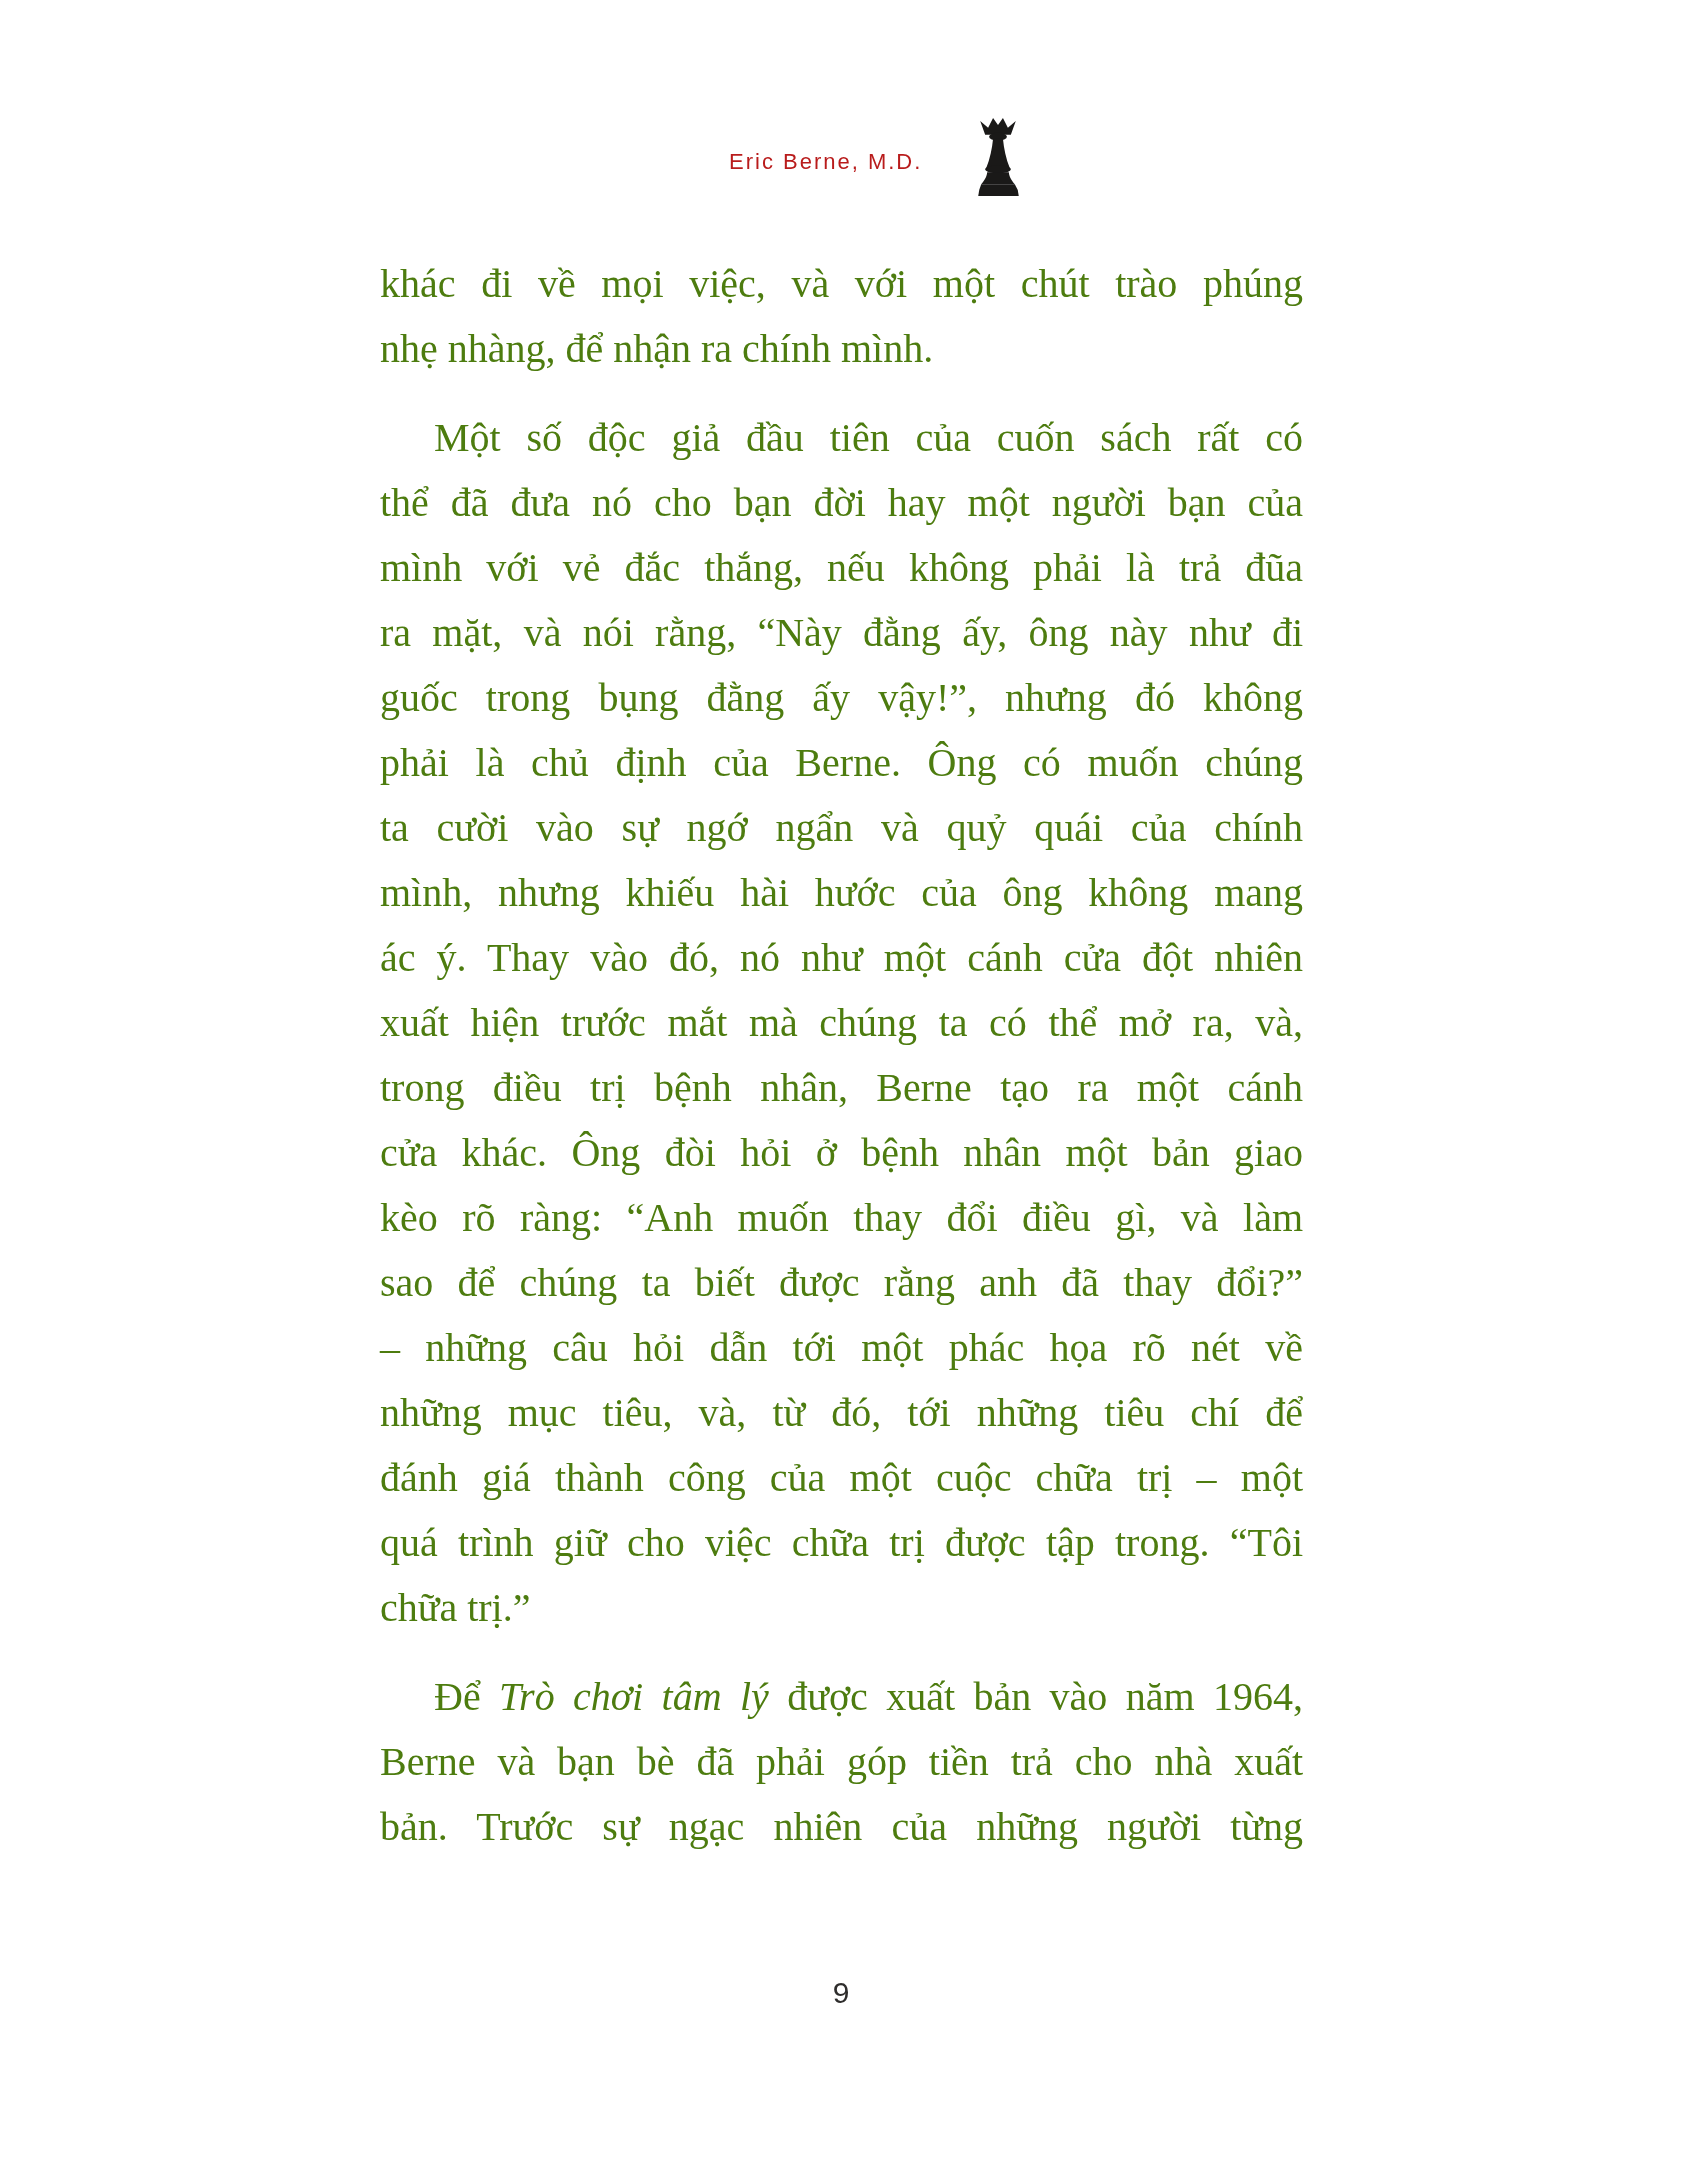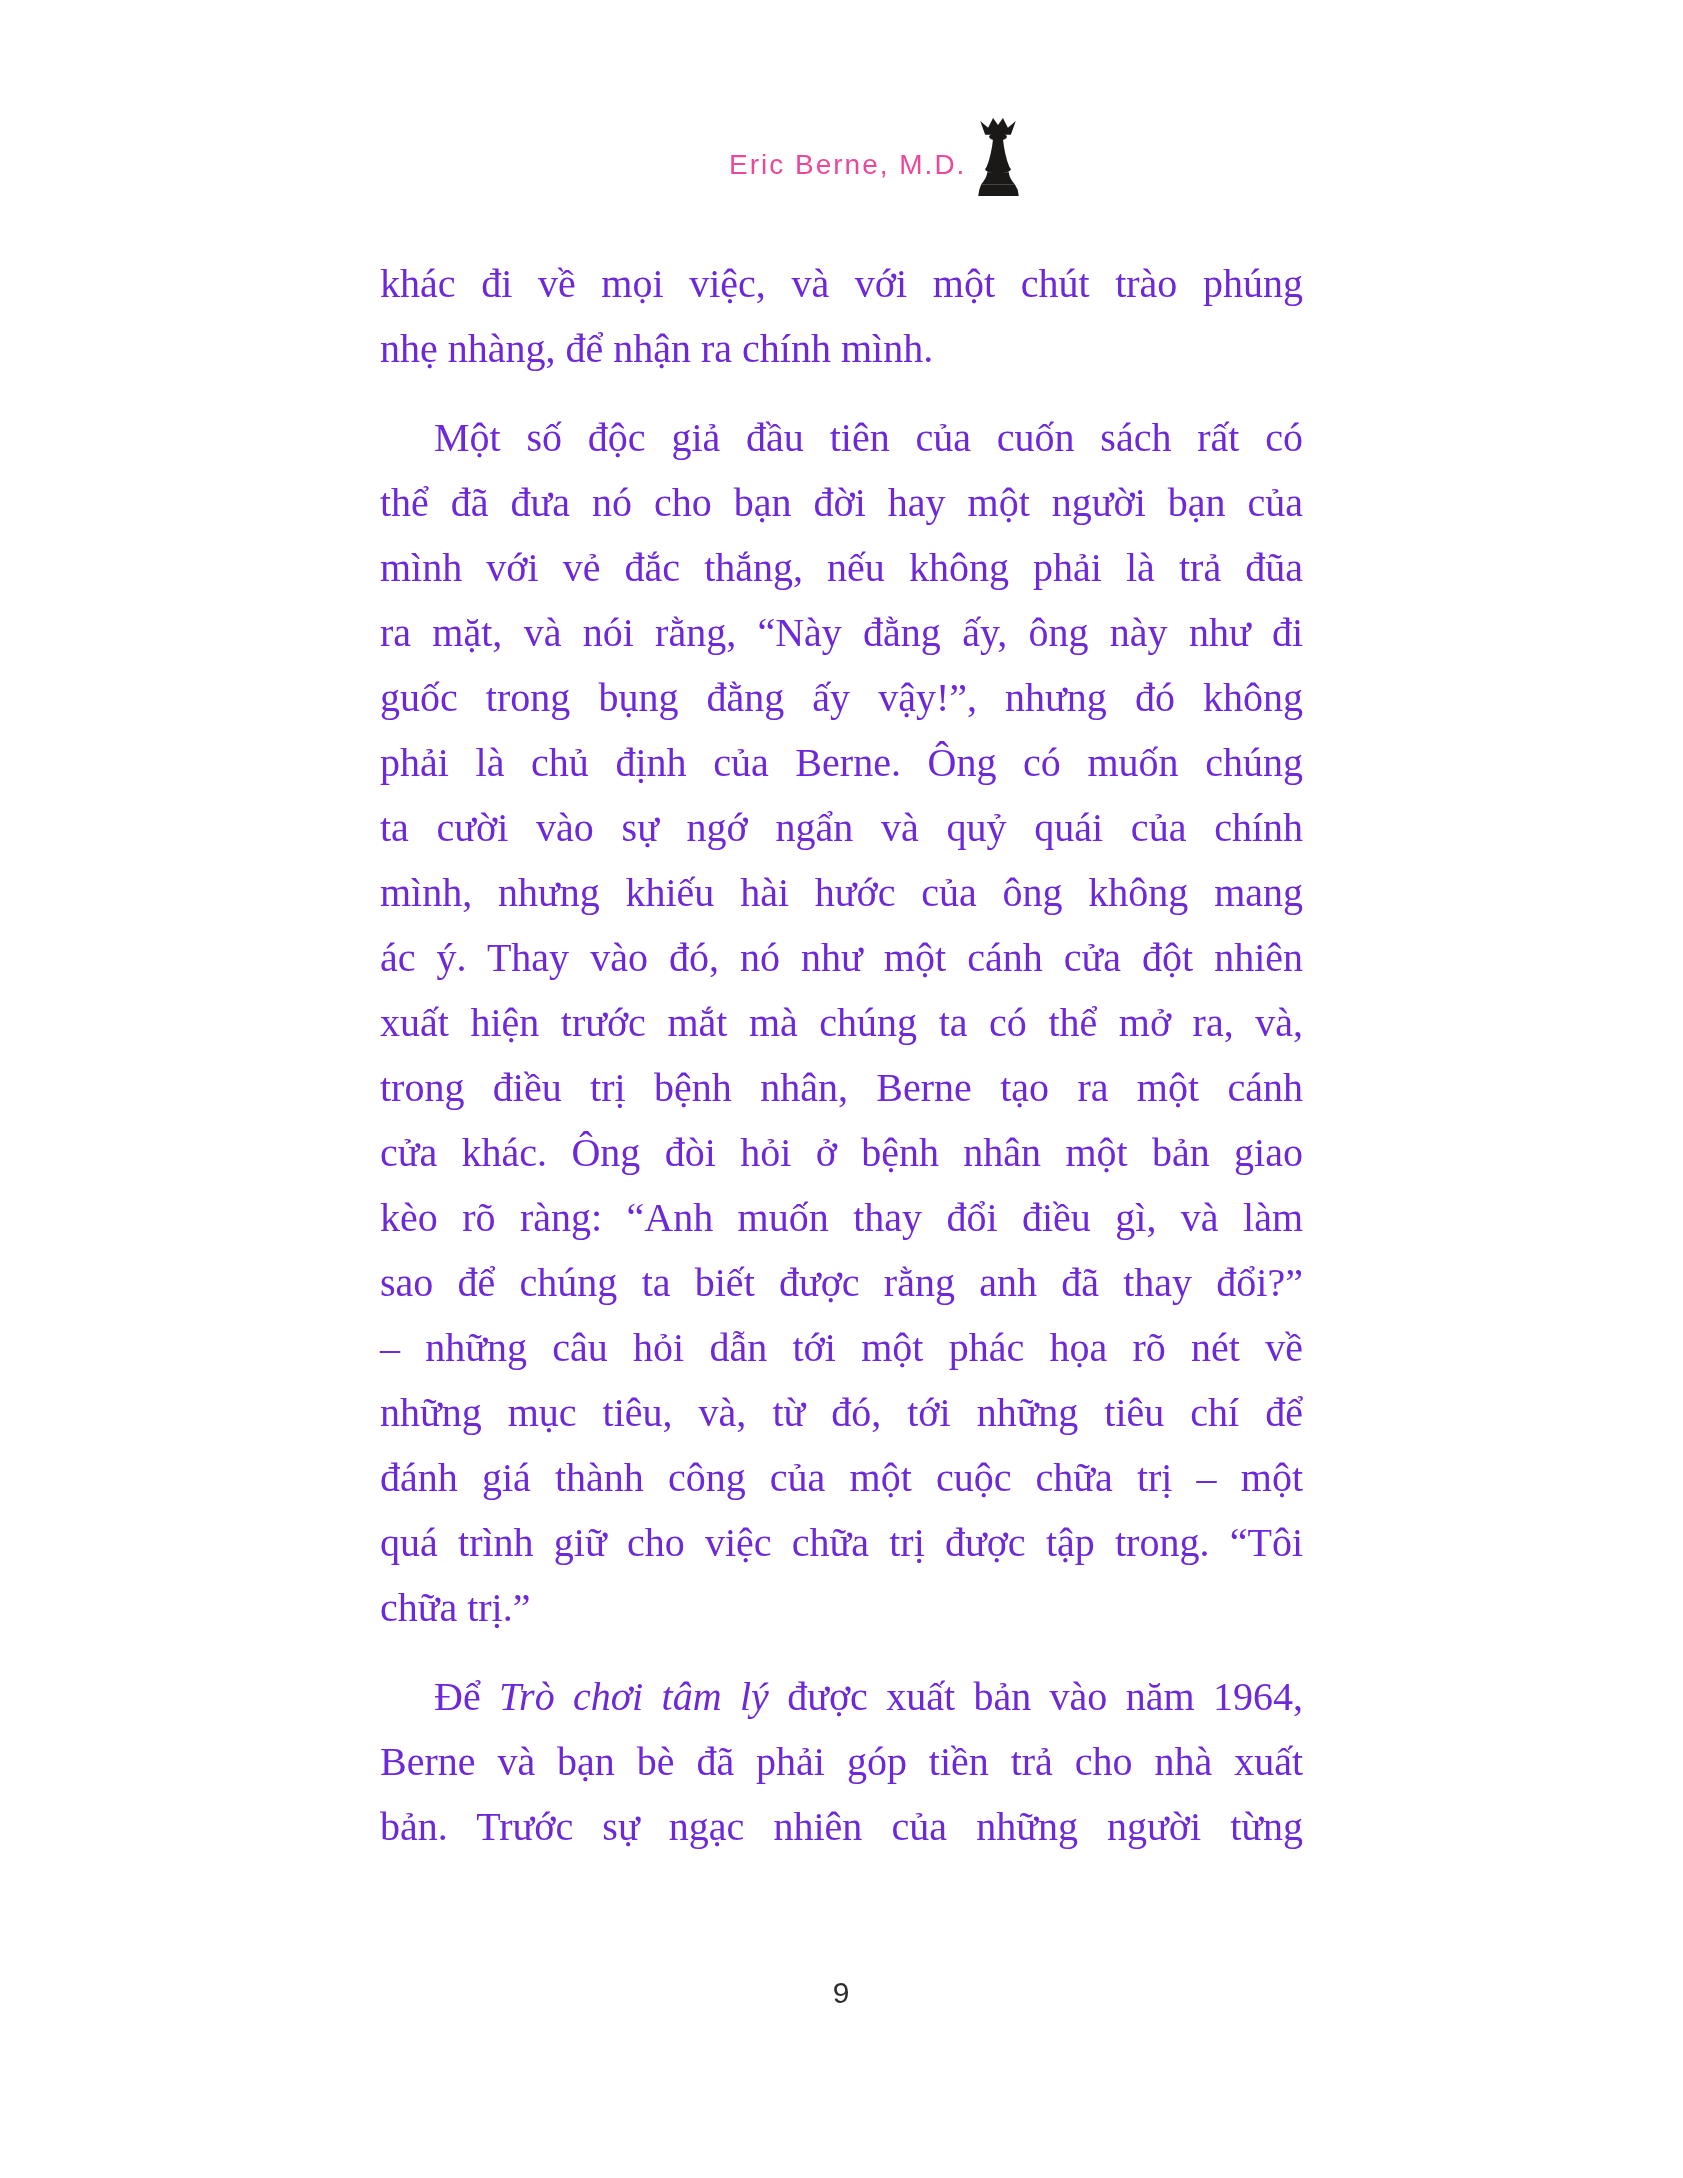--- a/index.html
+++ b/index.html
@@ -13,42 +13,42 @@
   .page {
     position: absolute;
     inset: 0;
     background: #ffffff;
   }
   .author {
     position: absolute;
     top: 149px;
     left: 729px;
     font-family: "Liberation Sans", sans-serif;
-    font-size: 28px;
+    font-size: 22px;
     font-weight: 400;
     letter-spacing: 2px;
-    color: #ec4899;
+    color: #b91c1c;
     white-space: nowrap;
   }
   .chess-icon {
     position: absolute;
     top: 115px;
     left: 976px;
     width: 44px;
     height: 83px;
   }
   .chess-icon svg { display: block; width: 100%; height: 100%; }
   .body-text {
     position: absolute;
     top: 251px;
     left: 380px;
     width: 923px;
     font-family: "Liberation Serif", "DejaVu Serif", serif;
     font-size: 40px;
-    color: #6d28d9;
+    color: #4d7c0f;
   }
   .line {
     height: 65px;
     line-height: 65px;
     text-align: justify;
     text-align-last: justify;
   }
   .line.end { text-align-last: left; }
   .line.indent { text-indent: 54px; }
   .line.parabreak { margin-top: 24px; }

